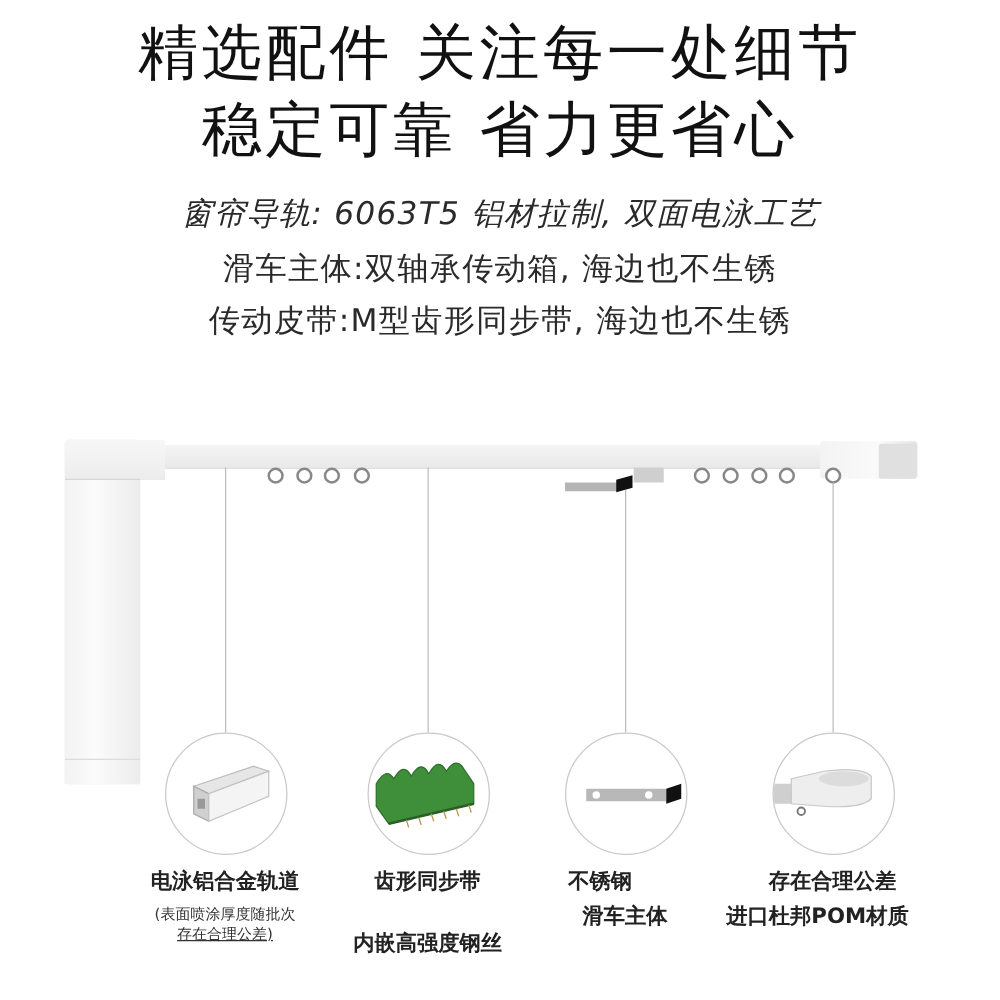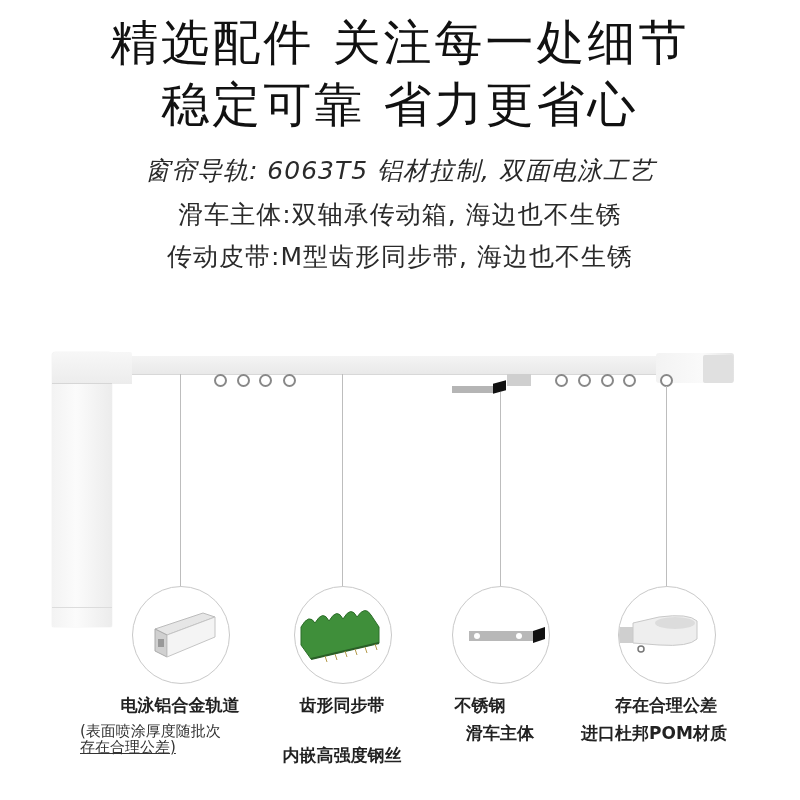--- a/index.html
+++ b/index.html
@@ -19,21 +19,21 @@
                background:linear-gradient(#f7f7f7,#ececec); border-radius:4px 2px 0 0; }
   .end-box { position:absolute; left:656px; top:353px; width:78px; height:30px;
              background:linear-gradient(90deg,#f3f3f3,#fafafa 60%,#e3e3e3); border-radius:3px; }
   .hook { position:absolute; width:9px; height:9px; border:2px solid #888; border-radius:50%;
           background:#fff; top:374px; }
   .line { position:absolute; width:1px; background:#bdbdbd; }
   .circle { position:absolute; width:96px; height:96px; border:1px solid #c9c9c9;
             border-radius:50%; top:586px; background:#fff; overflow:hidden; }
   .label1 { position:absolute; width:200px; text-align:center; font-size:17px; color:#222;
             line-height:24px; font-weight:bold; }
-  .note { position:absolute; width:200px; text-align:left; font-size:15px; color:#333; line-height:16px; }
+  .note { position:absolute; width:200px; text-align:center; font-size:12px; color:#333; line-height:16px; }
 </style>
 </head>
 <body>
 
 <div class="headline" style="top:14px;">精选配件 关注每一处细节</div>
 <div class="headline" style="top:76px;">稳定可靠 省力更省心</div>
 
 <div class="spec" style="top:155px;font-style:italic;">窗帘导轨: 6063T5 铝材拉制, 双面电泳工艺</div>
 <div class="spec" style="top:199px;">滑车主体:双轴承传动箱, 海边也不生锈</div>
 <div class="spec" style="top:241px;">传动皮带:M型齿形同步带, 海边也不生锈</div>

